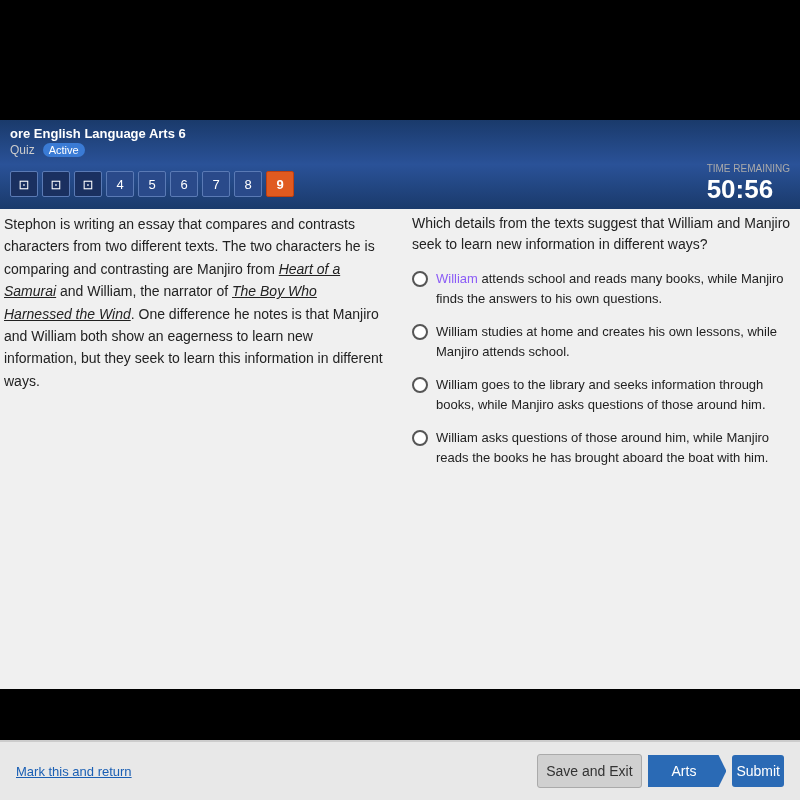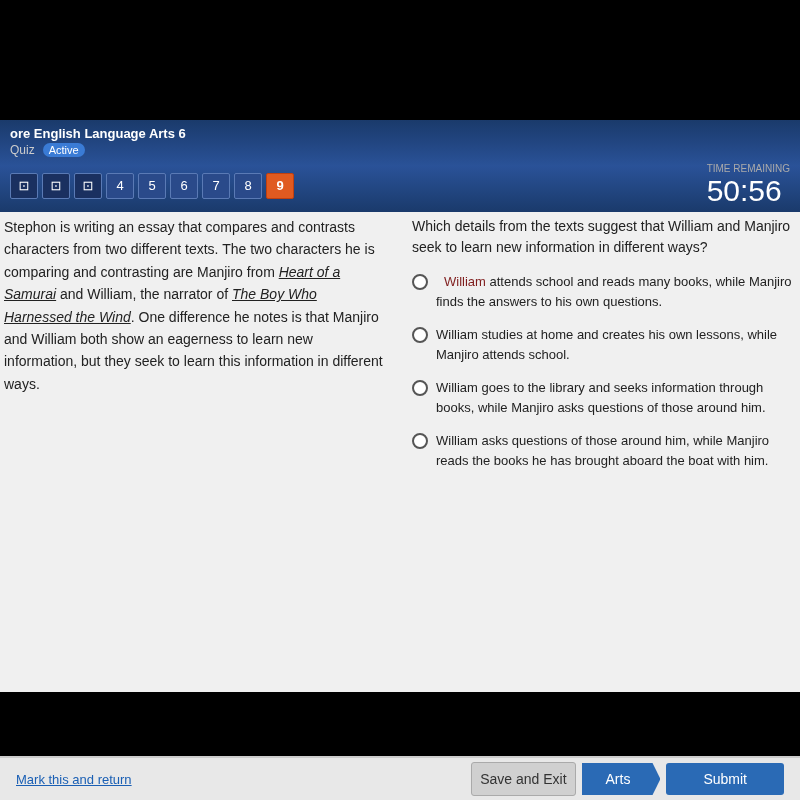--- a/index.html
+++ b/index.html
@@ -91,22 +91,22 @@
       text-align: left;
       color: #fff;
     }
 
     .time-label {
       font-size: 10px;
       color: #aaa;
     }
 
     .time-value {
-      font-size: 30px;
-      font-weight: normal;
+      font-size: 26px;
+      font-weight: bold;
       color: #fff;
     }
 
     .main-content {
       background: #f0f0f0;
       width: 100%;
       display: flex;
       gap: 0;
       padding: 4px;
       min-height: 480px;
@@ -156,30 +156,29 @@
       margin-top: 2px;
     }
 
     .option-text {
       font-size: 13px;
       line-height: 1.5;
       color: #222;
     }
 
     .option-text .highlight {
-      color: #7f1d1d;
-      margin-left: 8px;
+      color: #8b5cf6;
     }
 
     .bottom-bar {
       position: absolute;
       bottom: 0;
       left: 0;
       width: 100%;
-      height: 44px;
+      height: 60px;
       background: #e8e8e8;
       border-top: 2px solid #ccc;
       display: flex;
       align-items: center;
       justify-content: space-between;
       padding: 0 16px;
     }
 
     .mark-return-link {
       color: #1a5fb4;
@@ -214,21 +213,21 @@
       font-size: 14px;
       cursor: pointer;
       clip-path: polygon(0 0, 90% 0, 100% 50%, 90% 100%, 0 100%);
       padding-right: 30px;
     }
 
     .btn-submit {
       background: #2a6ab5;
       color: #fff;
       border: none;
-      padding: 8px 37px;
+      padding: 8px 4px;
       font-size: 14px;
       cursor: pointer;
       border-radius: 3px;
     }
   </style>
 </head>
 <body>
 
 <div class="top-black"></div>
 

